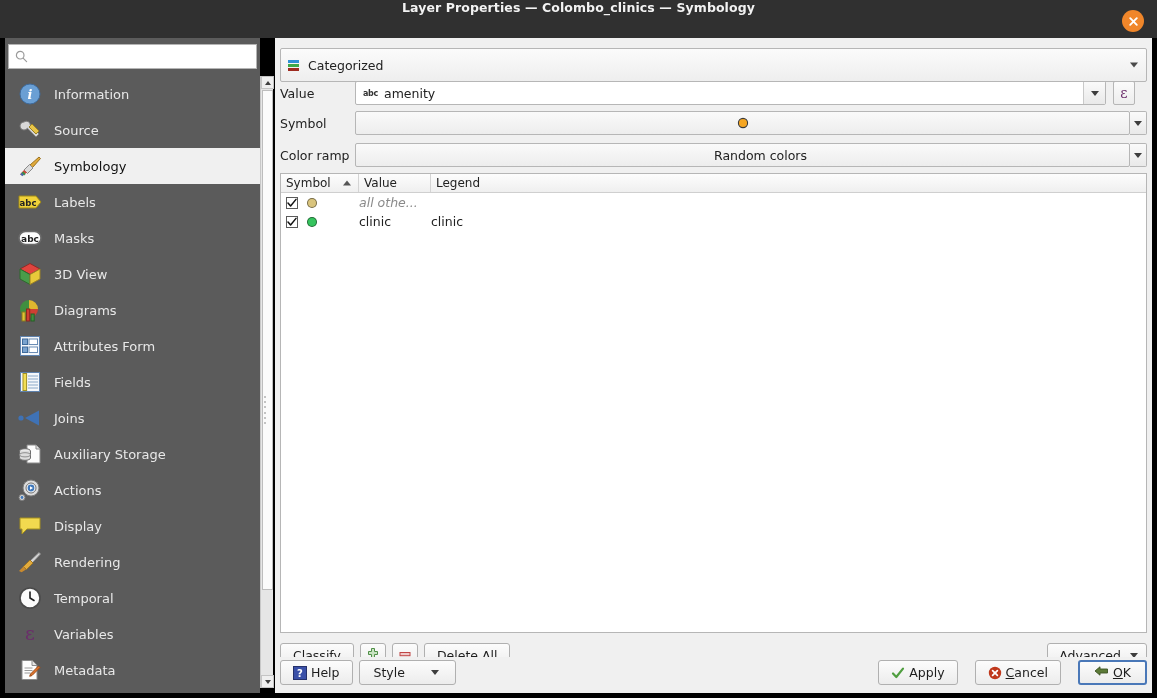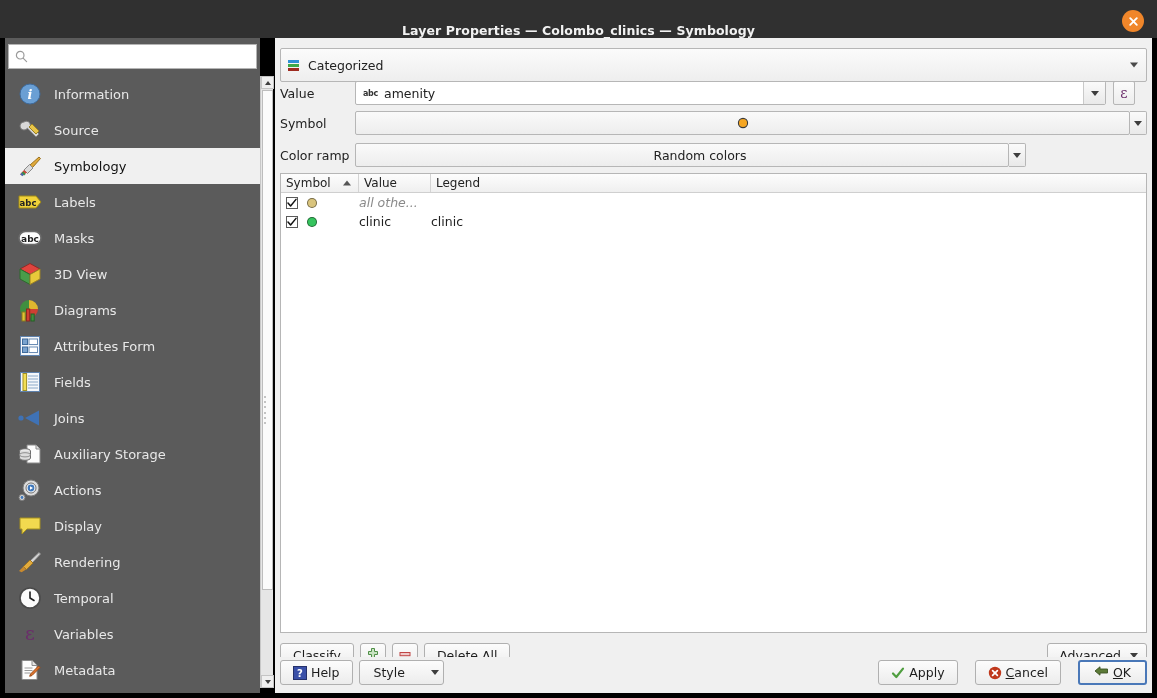--- a/index.html
+++ b/index.html
@@ -10,21 +10,21 @@
     font-size:12.5px;
     color:#222;
     -webkit-font-smoothing:antialiased;
   }
   .window { position:absolute; left:0; top:0; width:1157px; height:698px; background:#000; }
 
   
   .titlebar {
     position:absolute; left:0; top:0; width:1157px; height:38px;
     background:#303030;
-    display:flex; align-items:flex-end; justify-content:center;
+    display:flex; align-items:flex-start; justify-content:center;
   }
   .titlebar-text {
     color:#f2f2f2; font-size:12.5px; font-weight:bold; letter-spacing:.1px;
   }
   .close-btn {
     position:absolute; right:13px; top:10px; width:22px; height:22px;
     border-radius:50%; background:#f0862a;
     display:flex; align-items:center; justify-content:center;
     cursor:pointer;
   }
@@ -199,21 +199,21 @@
   .tri-right { width:0;height:0;border-top:5px solid transparent;border-bottom:5px solid transparent;border-left:7px solid #2f2f2f; }
   .lr-text { font-size:12.5px; font-weight:bold; color:#1a1a1a; }
 
   
   .footer { position:absolute; left:275px; top:657px; width:877px; height:36px; background:#f0f0f0; }
   .footer-left { position:absolute; left:5px; top:3px; display:flex; gap:6px; }
   .footer-right { position:absolute; right:5px; top:3px; display:flex; gap:17px; }
   .btn.ok { border:2px solid #4a78b8; padding:0 14px; }
   .btn-ico { margin-right:4px; display:inline-flex; align-items:center; }
   .accel { text-decoration:underline; }
-  .style-btn { padding:0 4px 0 14px; gap:26px; }
+  .style-btn { padding:0 16px 0 14px; gap:26px; }
 </style>
 </head>
 <body>
 
 <div class="window">
 
   <div class="titlebar">
     <div class="titlebar-text">Layer Properties — Colombo_clinics — Symbology</div>
     <div class="close-btn">
       <svg width="11" height="11" viewBox="0 0 11 11" aria-hidden="true">
@@ -468,21 +468,21 @@
           </svg>
         </span>
       </div>
       <div class="attached-arrow">
           <i class="tri-down"></i>
         </div>
     </div>
 
     <div class="form-row" style="top:105px; width:867px;">
       <span class="form-label">Color ramp</span>
-      <div class="field-ro" style="width:654px;padding-left:36px;">
+      <div class="field-ro" style="width:775px;padding-left:36px;">
         <span class="ramp-text">Random colors</span>
       </div>
       <div class="attached-arrow">
           <i class="tri-down"></i>
         </div>
     </div>
 
     <div class="table-wrap">
       <div class="thead">
         <div class="th c-symbol">

